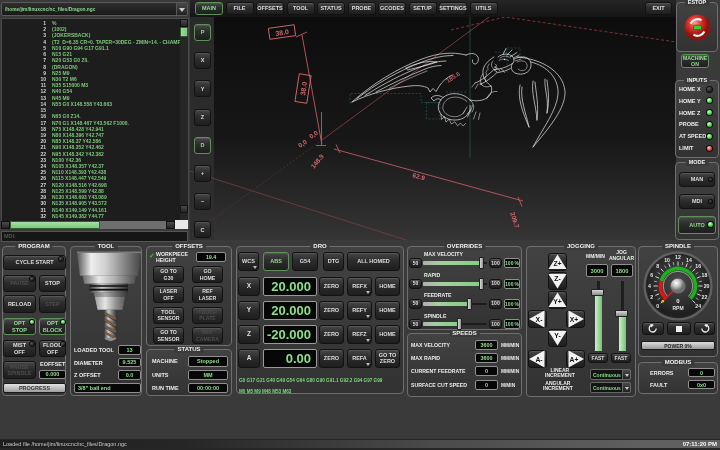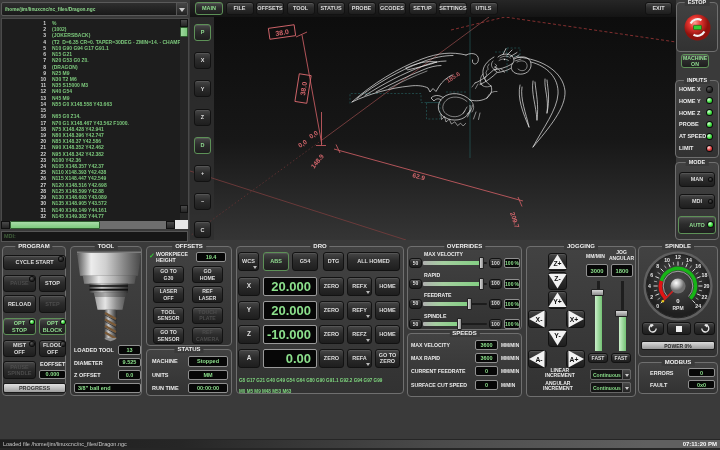--- a/index.html
+++ b/index.html
@@ -342,21 +342,21 @@
 <div class="btn " style="left:347px;top:276.5px;width:25px;height:19px;font-size:5.5px;">REFX</div>
 <div class="tri" style="left:366px;top:290.5px;border-left:2.5px solid transparent;border-right:2.5px solid transparent;border-top:3px solid #bbb"></div>
 <div class="btn " style="left:375px;top:276.5px;width:25px;height:19px;font-size:5.5px;">HOME</div>
 <div class="btn " style="left:238px;top:300.5px;width:22px;height:19px;font-size:6.5px;">Y</div>
 <div class="disp" style="left:263px;top:300.5px;width:54px;height:19px;font-size:13px;justify-content:flex-end;padding-right:5px;border-color:#9a9a9a">20.000</div>
 <div class="btn " style="left:319px;top:300.5px;width:25px;height:19px;font-size:5.5px;">ZERO</div>
 <div class="btn " style="left:347px;top:300.5px;width:25px;height:19px;font-size:5.5px;">REFY</div>
 <div class="tri" style="left:366px;top:314.5px;border-left:2.5px solid transparent;border-right:2.5px solid transparent;border-top:3px solid #bbb"></div>
 <div class="btn " style="left:375px;top:300.5px;width:25px;height:19px;font-size:5.5px;">HOME</div>
 <div class="btn " style="left:238px;top:324.5px;width:22px;height:19px;font-size:6.5px;">Z</div>
-<div class="disp" style="left:263px;top:324.5px;width:54px;height:19px;font-size:13px;justify-content:flex-end;padding-right:5px;border-color:#9a9a9a">-10.000</div>
+<div class="disp" style="left:263px;top:324.5px;width:54px;height:19px;font-size:13px;justify-content:flex-end;padding-right:5px;border-color:#9a9a9a">-20.000</div>
 <div class="btn " style="left:319px;top:324.5px;width:25px;height:19px;font-size:5.5px;">ZERO</div>
 <div class="btn " style="left:347px;top:324.5px;width:25px;height:19px;font-size:5.5px;">REFZ</div>
 <div class="tri" style="left:366px;top:338.5px;border-left:2.5px solid transparent;border-right:2.5px solid transparent;border-top:3px solid #bbb"></div>
 <div class="btn " style="left:375px;top:324.5px;width:25px;height:19px;font-size:5.5px;">HOME</div>
 <div class="btn " style="left:238px;top:348.5px;width:22px;height:19px;font-size:6.5px;">A</div>
 <div class="disp" style="left:263px;top:348.5px;width:54px;height:19px;font-size:13px;justify-content:flex-end;padding-right:5px;border-color:#9a9a9a">0.00</div>
 <div class="btn " style="left:319px;top:348.5px;width:25px;height:19px;font-size:5.5px;">ZERO</div>
 <div class="btn " style="left:347px;top:348.5px;width:25px;height:19px;font-size:5.5px;">REFA</div>
 <div class="tri" style="left:366px;top:362.5px;border-left:2.5px solid transparent;border-right:2.5px solid transparent;border-top:3px solid #bbb"></div>
 <div class="btn " style="left:375px;top:348.5px;width:25px;height:19px;font-size:5.5px;">GO TO<br>ZERO</div>

